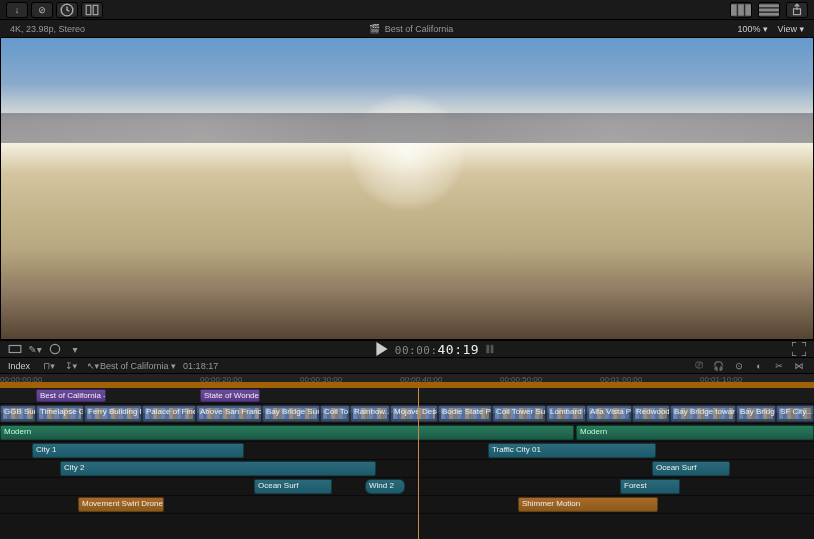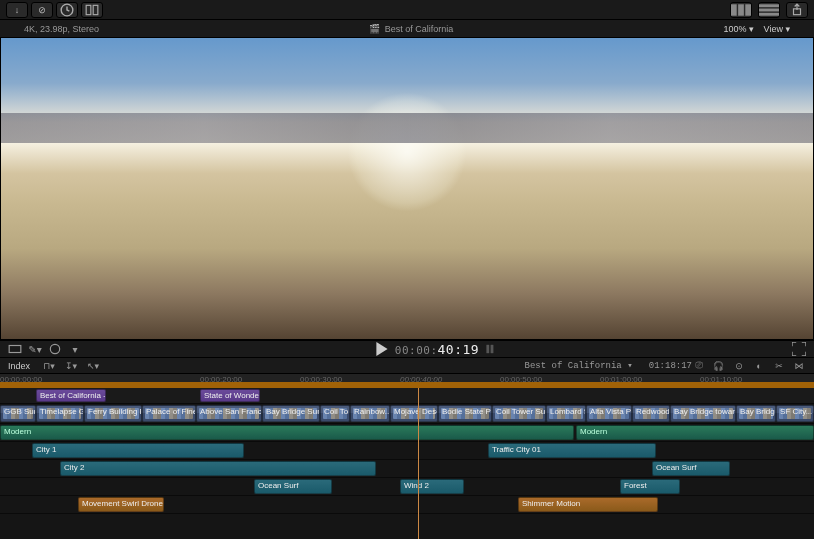--- a/index.html
+++ b/index.html
@@ -35,21 +35,21 @@
 .tb-btn + .tb-btn { margin-left: 3px; }
 .tb-spacer { flex: 1; }
 .tb-right { display: flex; gap: 3px; }
 
 
 .infobar {
   height: 18px;
   background: #1a1a1a;
   display: flex;
   align-items: center;
-  padding: 0 24px;
+  padding: 0 10px;
   font-size: 9px;
   color: #999;
   border-bottom: 1px solid #000;
 }
 .infobar .title-center { flex: 1; text-align: center; display: flex; align-items: center; justify-content: center; gap: 4px; }
 .zoom { color: #ccc; margin-right: 10px; }
 .view-btn { color: #ccc; }
 
 
 .viewer {
@@ -100,21 +100,21 @@
   height: 16px;
   background: #1a1a1a;
   display: flex;
   align-items: center;
   padding: 0 8px;
   font-size: 9px;
   border-bottom: 1px solid #000;
 }
 .tl-header .idx { color: #ccc; margin-right: 12px; }
 .tl-header .tools { display: flex; gap: 8px; }
-.tl-header .center { flex: 1; text-align: right; color: #999; font-family: Liberation Mono, monospace; }
+.tl-header .center { flex: 1; text-align: left; color: #999; }
 .tl-header .right { display: flex; gap: 6px; }
 
 
 .ruler {
   height: 14px;
   background: #222;
   display: flex;
   font-size: 8px;
   color: #666;
   position: relative;
@@ -336,20 +336,20 @@
   <div class="track-row" id="audio-s0">
       <div class="clip teal" style="left: 32px; width: 212px;"><span>City 1</span></div>
       <div class="clip teal" style="left: 488px; width: 168px;"><span>Traffic City 01</span></div>
     </div>
   <div class="track-row" id="audio-s1">
       <div class="clip teal" style="left: 60px; width: 316px;"><span>City 2</span></div>
       <div class="clip teal" style="left: 652px; width: 78px;"><span>Ocean Surf</span></div>
     </div>
   <div class="track-row" id="audio-s2">
       <div class="clip teal" style="left: 254px; width: 78px;"><span>Ocean Surf</span></div>
-      <div class="clip teal" style="left: 400px; width: 64px;"><span>Wind 2</span></div>
+      <div class="clip teal" style="left: 365px; width: 40px; border-radius: 6px;"><span>Wind 2</span></div>
       <div class="clip teal" style="left: 620px; width: 60px;"><span>Forest</span></div>
     </div>
   <div class="track-row" id="audio-fx">
       <div class="clip orange" style="left: 78px; width: 86px;"><span>Movement Swirl Drone</span></div>
       <div class="clip orange" style="left: 518px; width: 140px;"><span>Shimmer Motion</span></div>
     </div>
 </div>
 
 </body></html>

